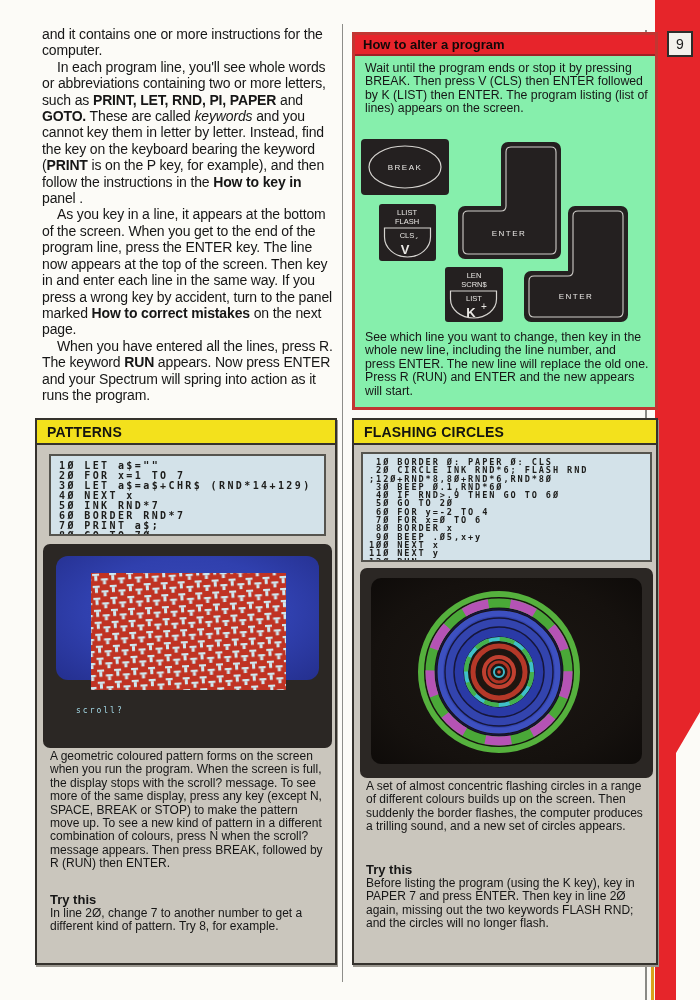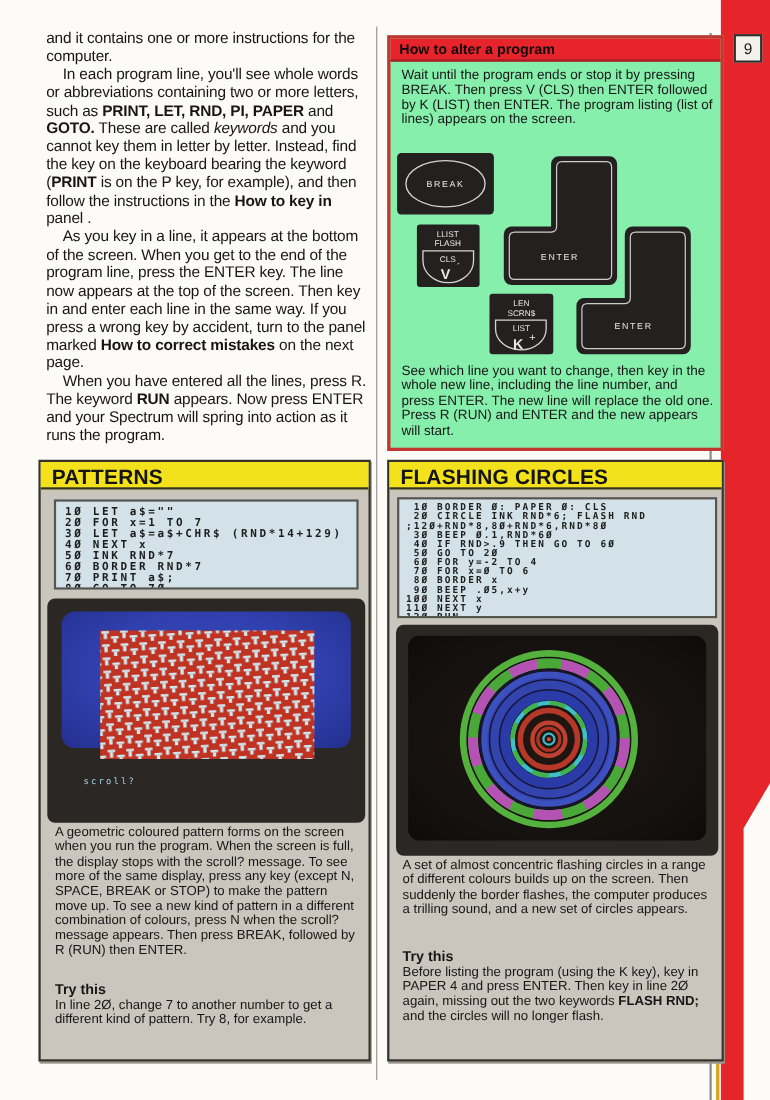--- a/index.html
+++ b/index.html
@@ -30,21 +30,21 @@
                  border-bottom:2px solid #a02025; color:#120808; font-weight:bold; font-size:13px;
                  padding:2px 0 0 8px; }
   #alter-intro { left:10px; top:27px; width:284px; font-size:12.3px; line-height:13.4px; }
   #alter-keys  { left:2px;  top:96px; }
   #alter-outro { left:10px; top:296px; width:284px; font-size:12.3px; line-height:13.4px; }
   .keytext { fill:#e9e7e4; font-family:"Liberation Sans", sans-serif; }
 
   
   .demo-panel { background:#cac6bd; border:2px solid #35322d; box-shadow:1px 2px 0 #9a968e; }
   .demo-panel .hd { position:absolute; left:0; top:0; right:0; height:25px; background:#f3e11c;
-                 border-bottom:2px solid #35322d; font-weight:bold; font-size:19px;
+                 border-bottom:2px solid #35322d; font-weight:bold; font-size:14px;
                  padding:4px 0 0 10px; color:#141410; letter-spacing:0.2px; }
   .codebox { position:absolute; background:#d3e2e9; border:2px solid #55544e;
              font-family:"DejaVu Sans Mono", monospace; font-weight:bold; color:#1d1d1b;
              white-space:pre; overflow:hidden; }
   .tv { position:absolute; background:#2b2724; border-radius:7px; }
   .desc { position:absolute; font-size:12px; line-height:13.4px; }
   .try-title { position:absolute; font-size:13px; font-weight:bold; }
 
   #patterns-panel { left:35px; top:418px; width:302px; height:547px; }
   #patterns-code { left:12px; top:34px; width:277px; height:82px;
@@ -209,14 +209,14 @@
           <circle r="10" fill="none" stroke="#b03424" stroke-width="3"></circle>
           <circle r="5" fill="none" stroke="#3fb9c9" stroke-width="2"></circle>
           <circle r="1.8" fill="#d84c38"></circle>
         </g>
       </svg>
     </div>
   </div>
 
   <div class="desc" id="circles-desc">A set of almost concentric flashing circles in a range of different colours builds up on the screen. Then suddenly the border flashes, the computer produces a trilling sound, and a new set of circles appears.</div>
   <div class="try-title" id="circles-try-title">Try this</div>
-  <div class="desc" id="circles-try"><span>Before listing the program (using the K key), key in PAPER 4 and press ENTER. Then key in line 2Ø again, missing out the two keywords </span><span style="font-weight: bold;">FLASH RND;</span><span> and the circles will no longer flash.</span></div>
+  <div class="desc" id="circles-try"><span>Before listing the program (using the K key), key in PAPER 7 and press ENTER. Then key in line 2Ø again, missing out the two keywords </span><span style="font-weight: normal;">FLASH RND;</span><span> and the circles will no longer flash.</span></div>
 </div>
 
 </body></html>

